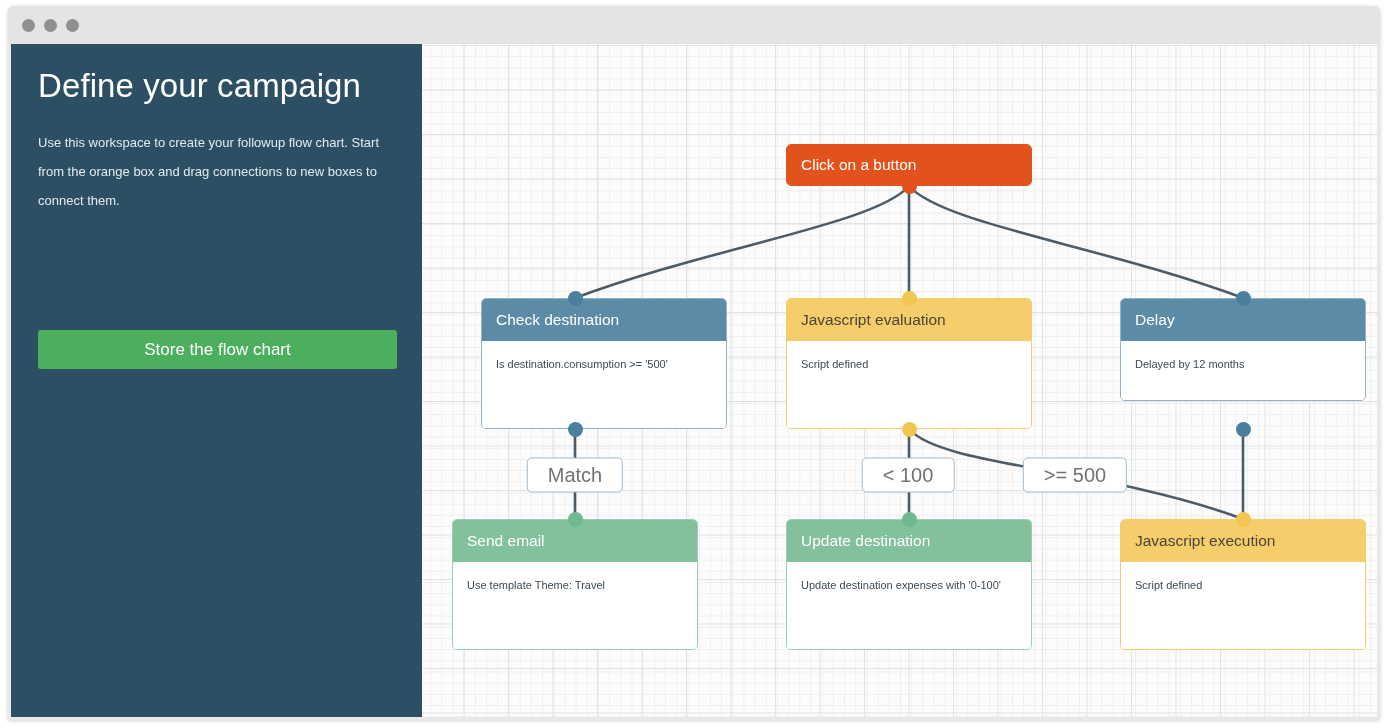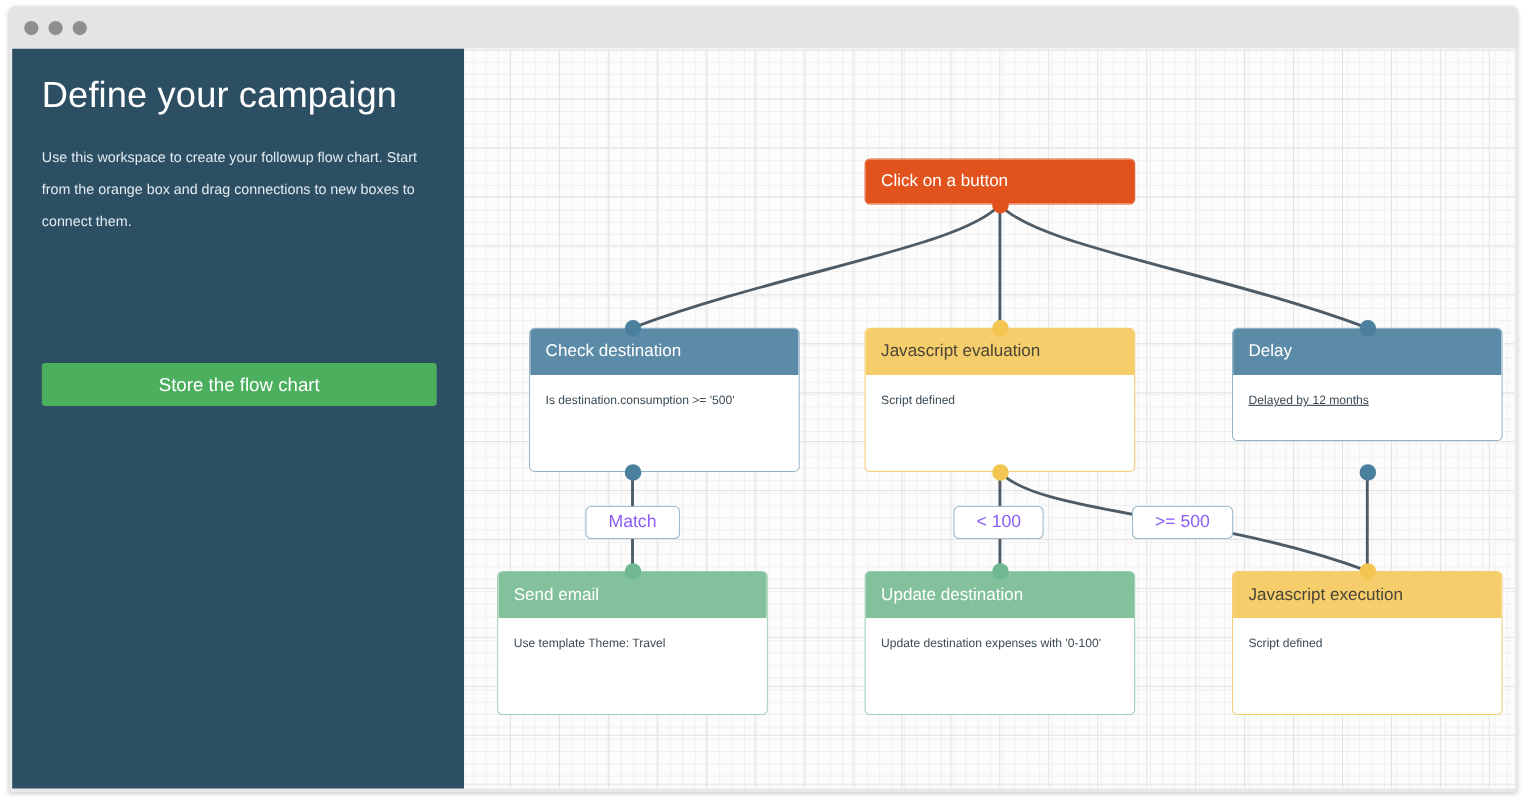--- a/index.html
+++ b/index.html
@@ -132,22 +132,22 @@
   .port.green{background:#6fb891;}
   .port.orange{background:#e2521d;}
   
   .elabel{
     position:absolute;
     transform:translate(-50%,-50%);
     background:#ffffff;
     border:1px solid #9dbccd;
     border-radius:5px;
     padding:5px 20px;
-    font-size:16px;
-    color:#8b5cf6;
+    font-size:20px;
+    color:#737373;
     white-space:nowrap;
     cursor:pointer;
   }
 </style>
 </head>
 <body>
 
 <div id="app">
   <div class="window">
 
@@ -184,21 +184,21 @@
             <div class="node n-blue" style="left: 30px; top: 254px; width: 246px; height: 131px; margin-left: 29px;">
               <div class="hdr">Check destination</div>
               <div class="body" style="height: 89px;">Is destination.consumption &gt;= '500'</div>
             </div>
             <div class="node n-yellow" style="left: 364px; top: 254px; width: 246px; height: 131px;">
               <div class="hdr">Javascript evaluation</div>
               <div class="body" style="height: 89px;">Script defined</div>
             </div>
             <div class="node n-blue" style="left: 698px; top: 254px; width: 246px; height: 103px;">
               <div class="hdr">Delay</div>
-              <div class="body" style="height: 89px; text-decoration: underline;">Delayed by 12 months</div>
+              <div class="body" style="height: 89px;">Delayed by 12 months</div>
             </div>
             <div class="node n-green" style="left: 30px; top: 475px; width: 246px; height: 131px;">
               <div class="hdr">Send email</div>
               <div class="body" style="height: 89px;">Use template Theme: Travel</div>
             </div>
             <div class="node n-green" style="left: 364px; top: 475px; width: 246px; height: 131px;">
               <div class="hdr">Update destination</div>
               <div class="body" style="height: 89px;">Update destination expenses with '0-100'</div>
             </div>
             <div class="node n-yellow" style="left: 698px; top: 475px; width: 246px; height: 131px;">

